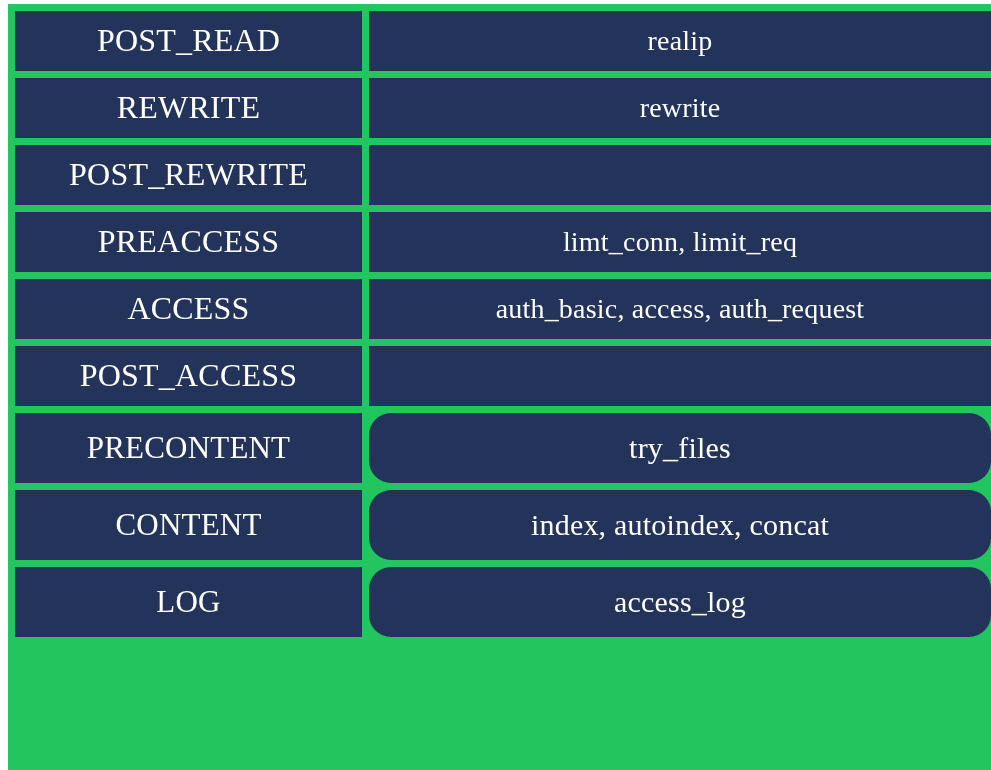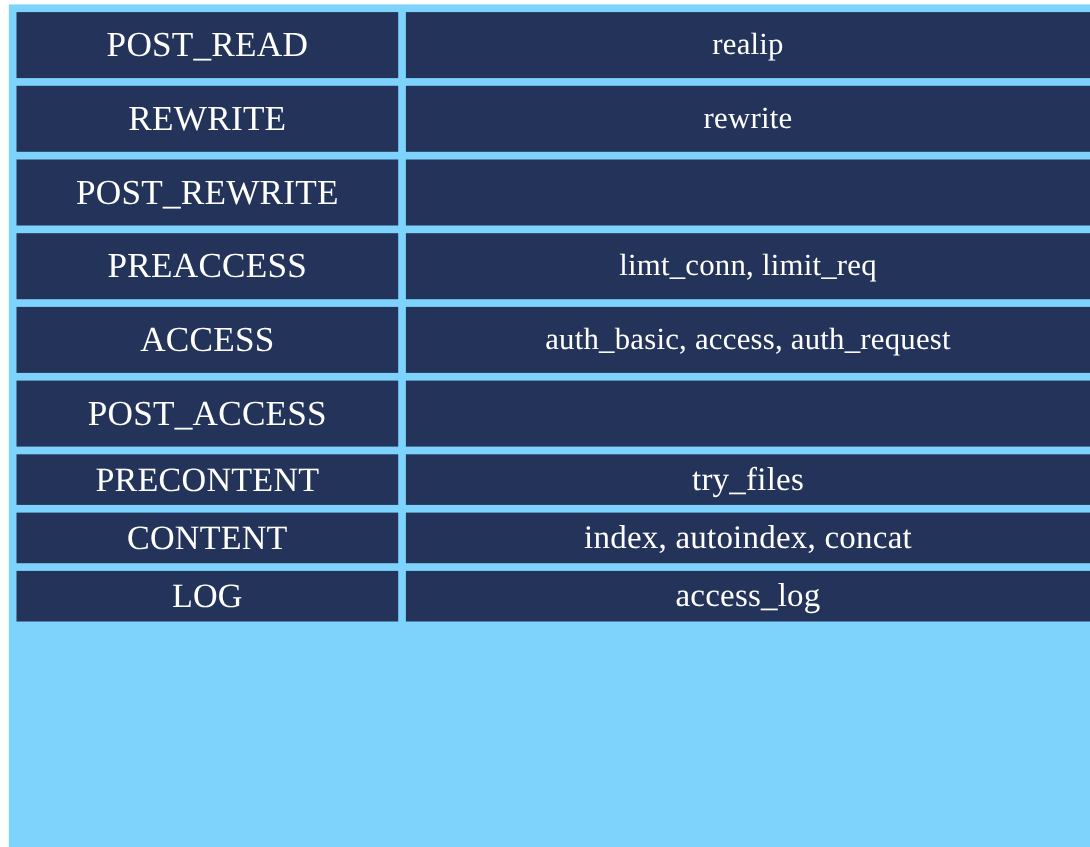--- a/index.html
+++ b/index.html
@@ -14,21 +14,21 @@
     overflow: hidden;
     font-family: "Liberation Serif", "DejaVu Serif", serif;
   }
 
   #phase-table-wrap {
     position: absolute;
     left: 8px;
     top: 4px;
     width: 983px;
     height: 766px;
-    background: #7dd3fc;
+    background: #22c55e;
     box-sizing: border-box;
     overflow: hidden;
   }
 
   table.phase-table {
     border-collapse: separate;
     border-spacing: 7px 7px;
     width: 983px;
     table-layout: fixed;
     margin: 0;
@@ -46,36 +46,37 @@
     font-size: 31px;
     line-height: 1.05;
     padding: 0;
     height: 60px;
     white-space: nowrap;
     overflow: hidden;
     letter-spacing: 0.2px;
   }
 
   table.phase-table tr.row-tight td {
-    height: 46px;
+    height: 70px;
     font-size: 30px;
   }
 
   table.phase-table td.cell-phase {
     font-size: 32px;
   }
   table.phase-table tr.row-tight td.cell-phase {
     font-size: 31px;
   }
 
   table.phase-table td.cell-modules {
     font-size: 28px;
   }
   table.phase-table tr.row-tight td.cell-modules {
     font-size: 30px;
+    border-radius: 22px;
   }
 
   .cell-text {
     display: block;
   }
 </style>
 </head>
 <body>
 
 <div id="phase-table-wrap">

